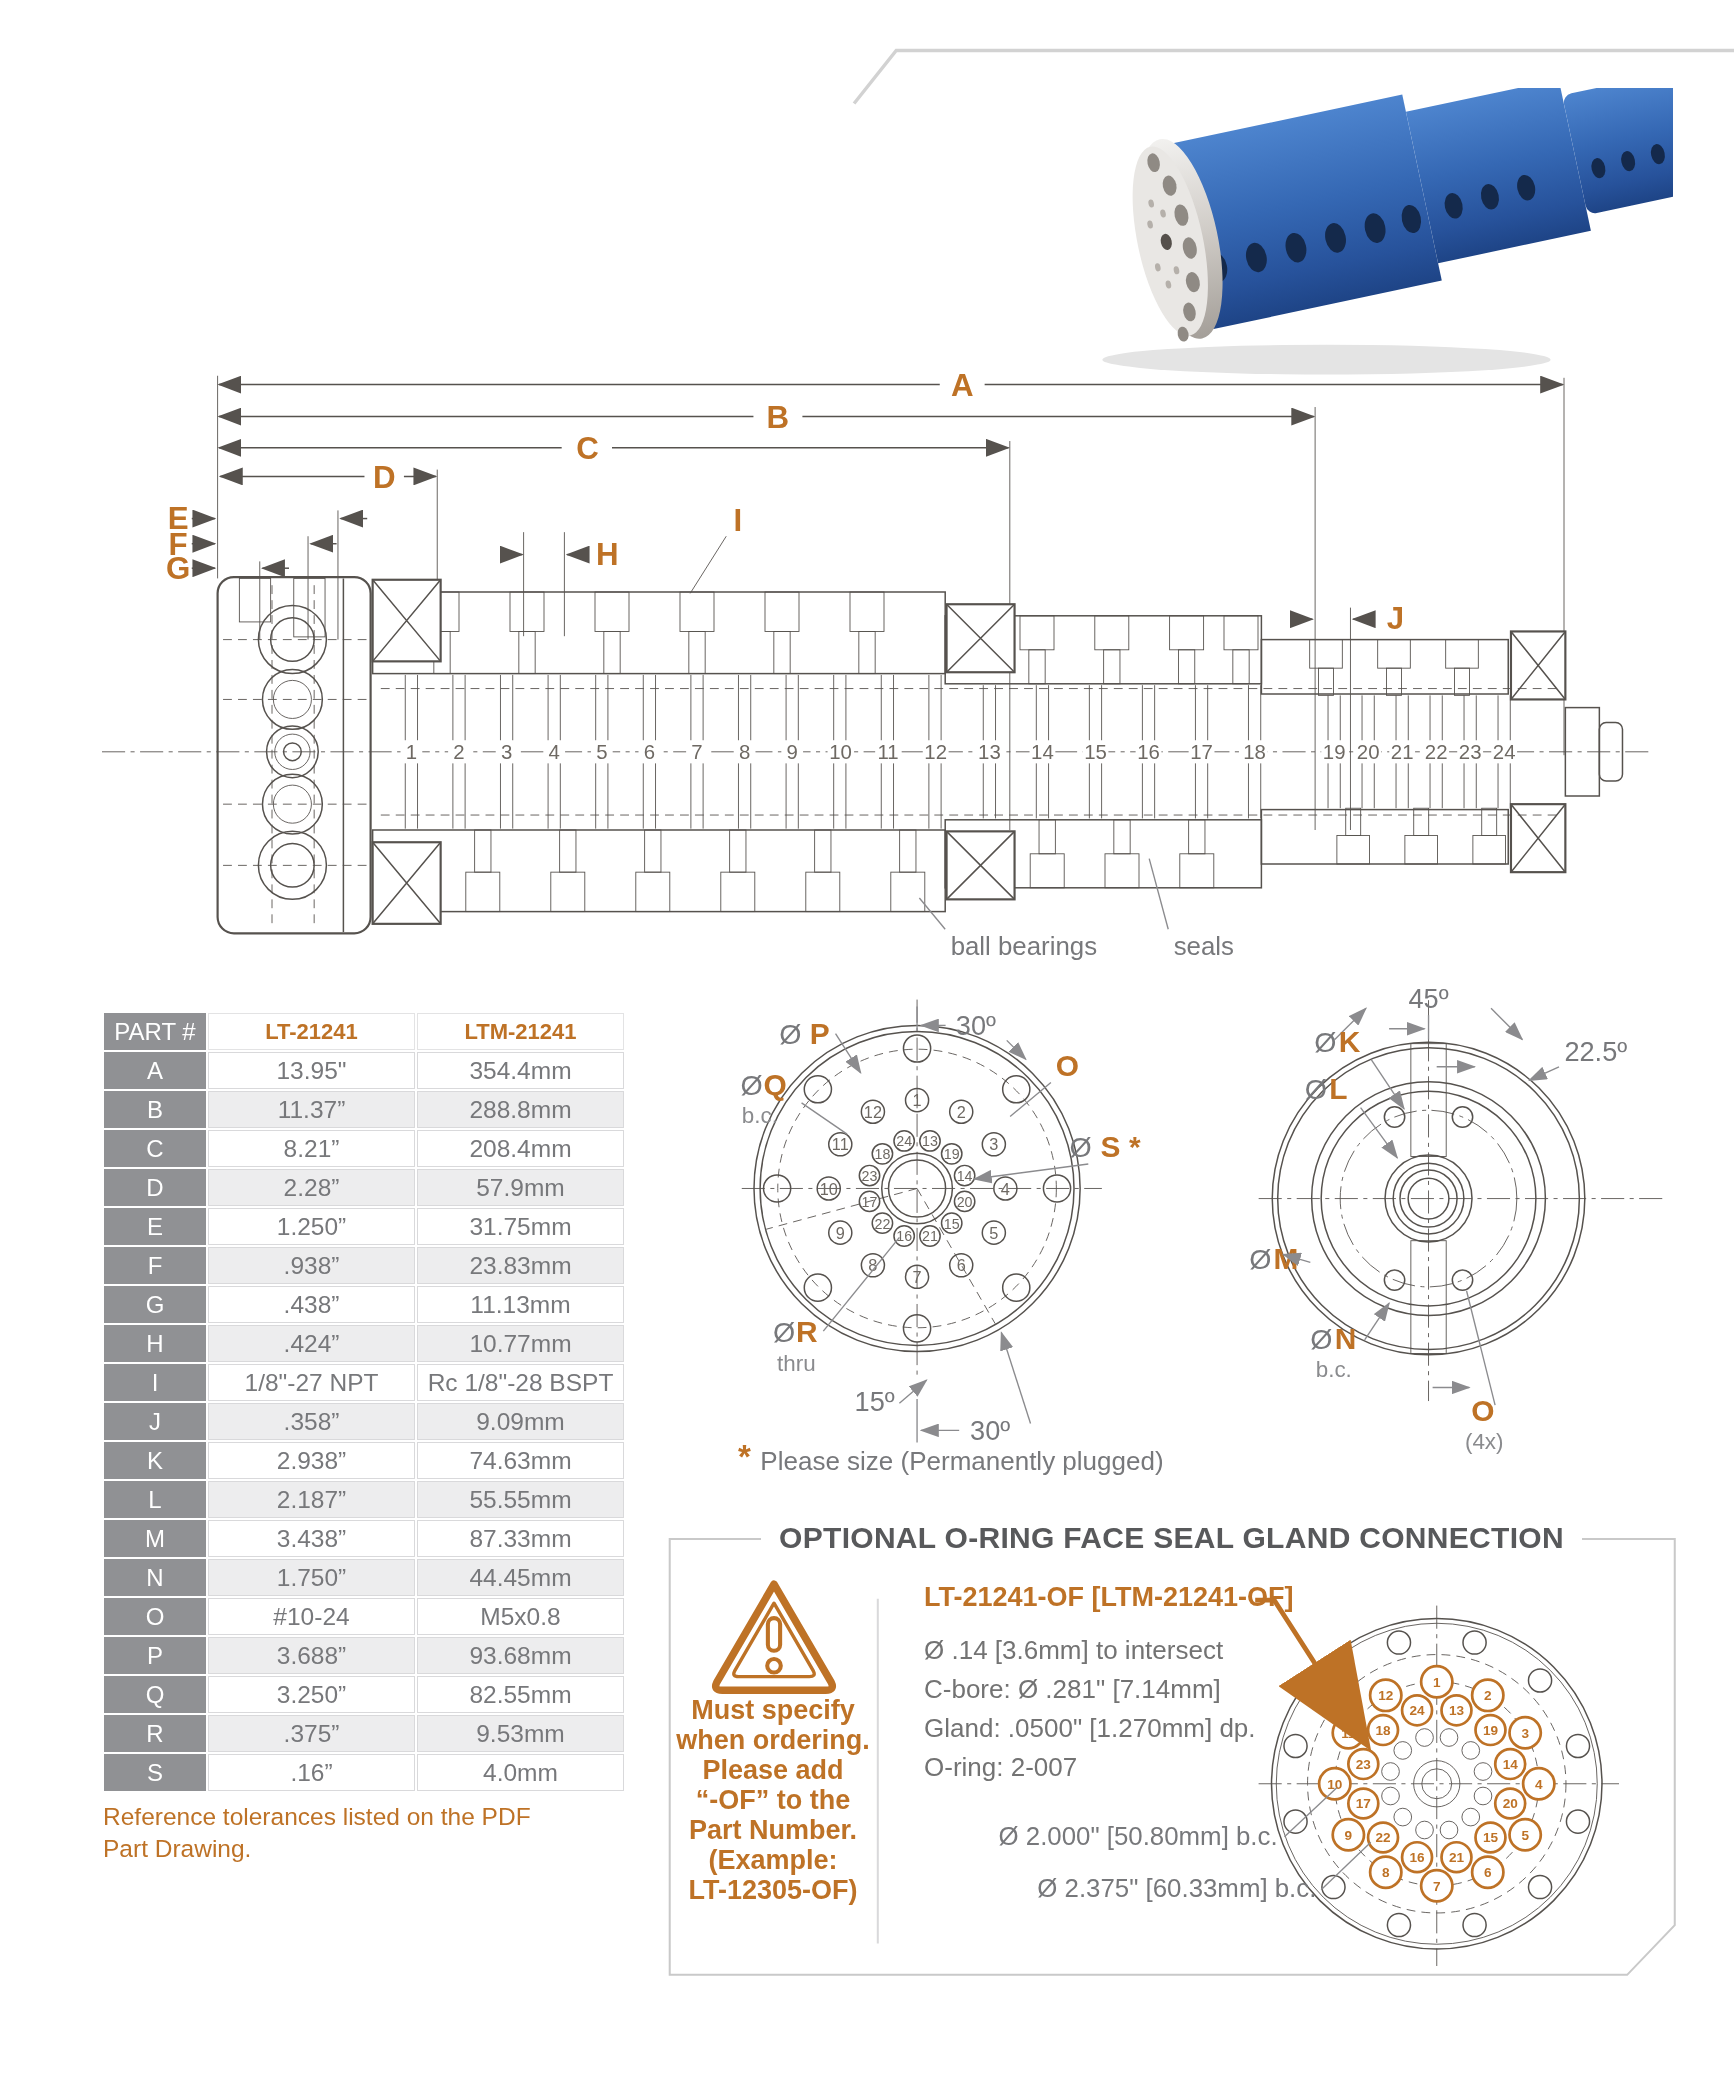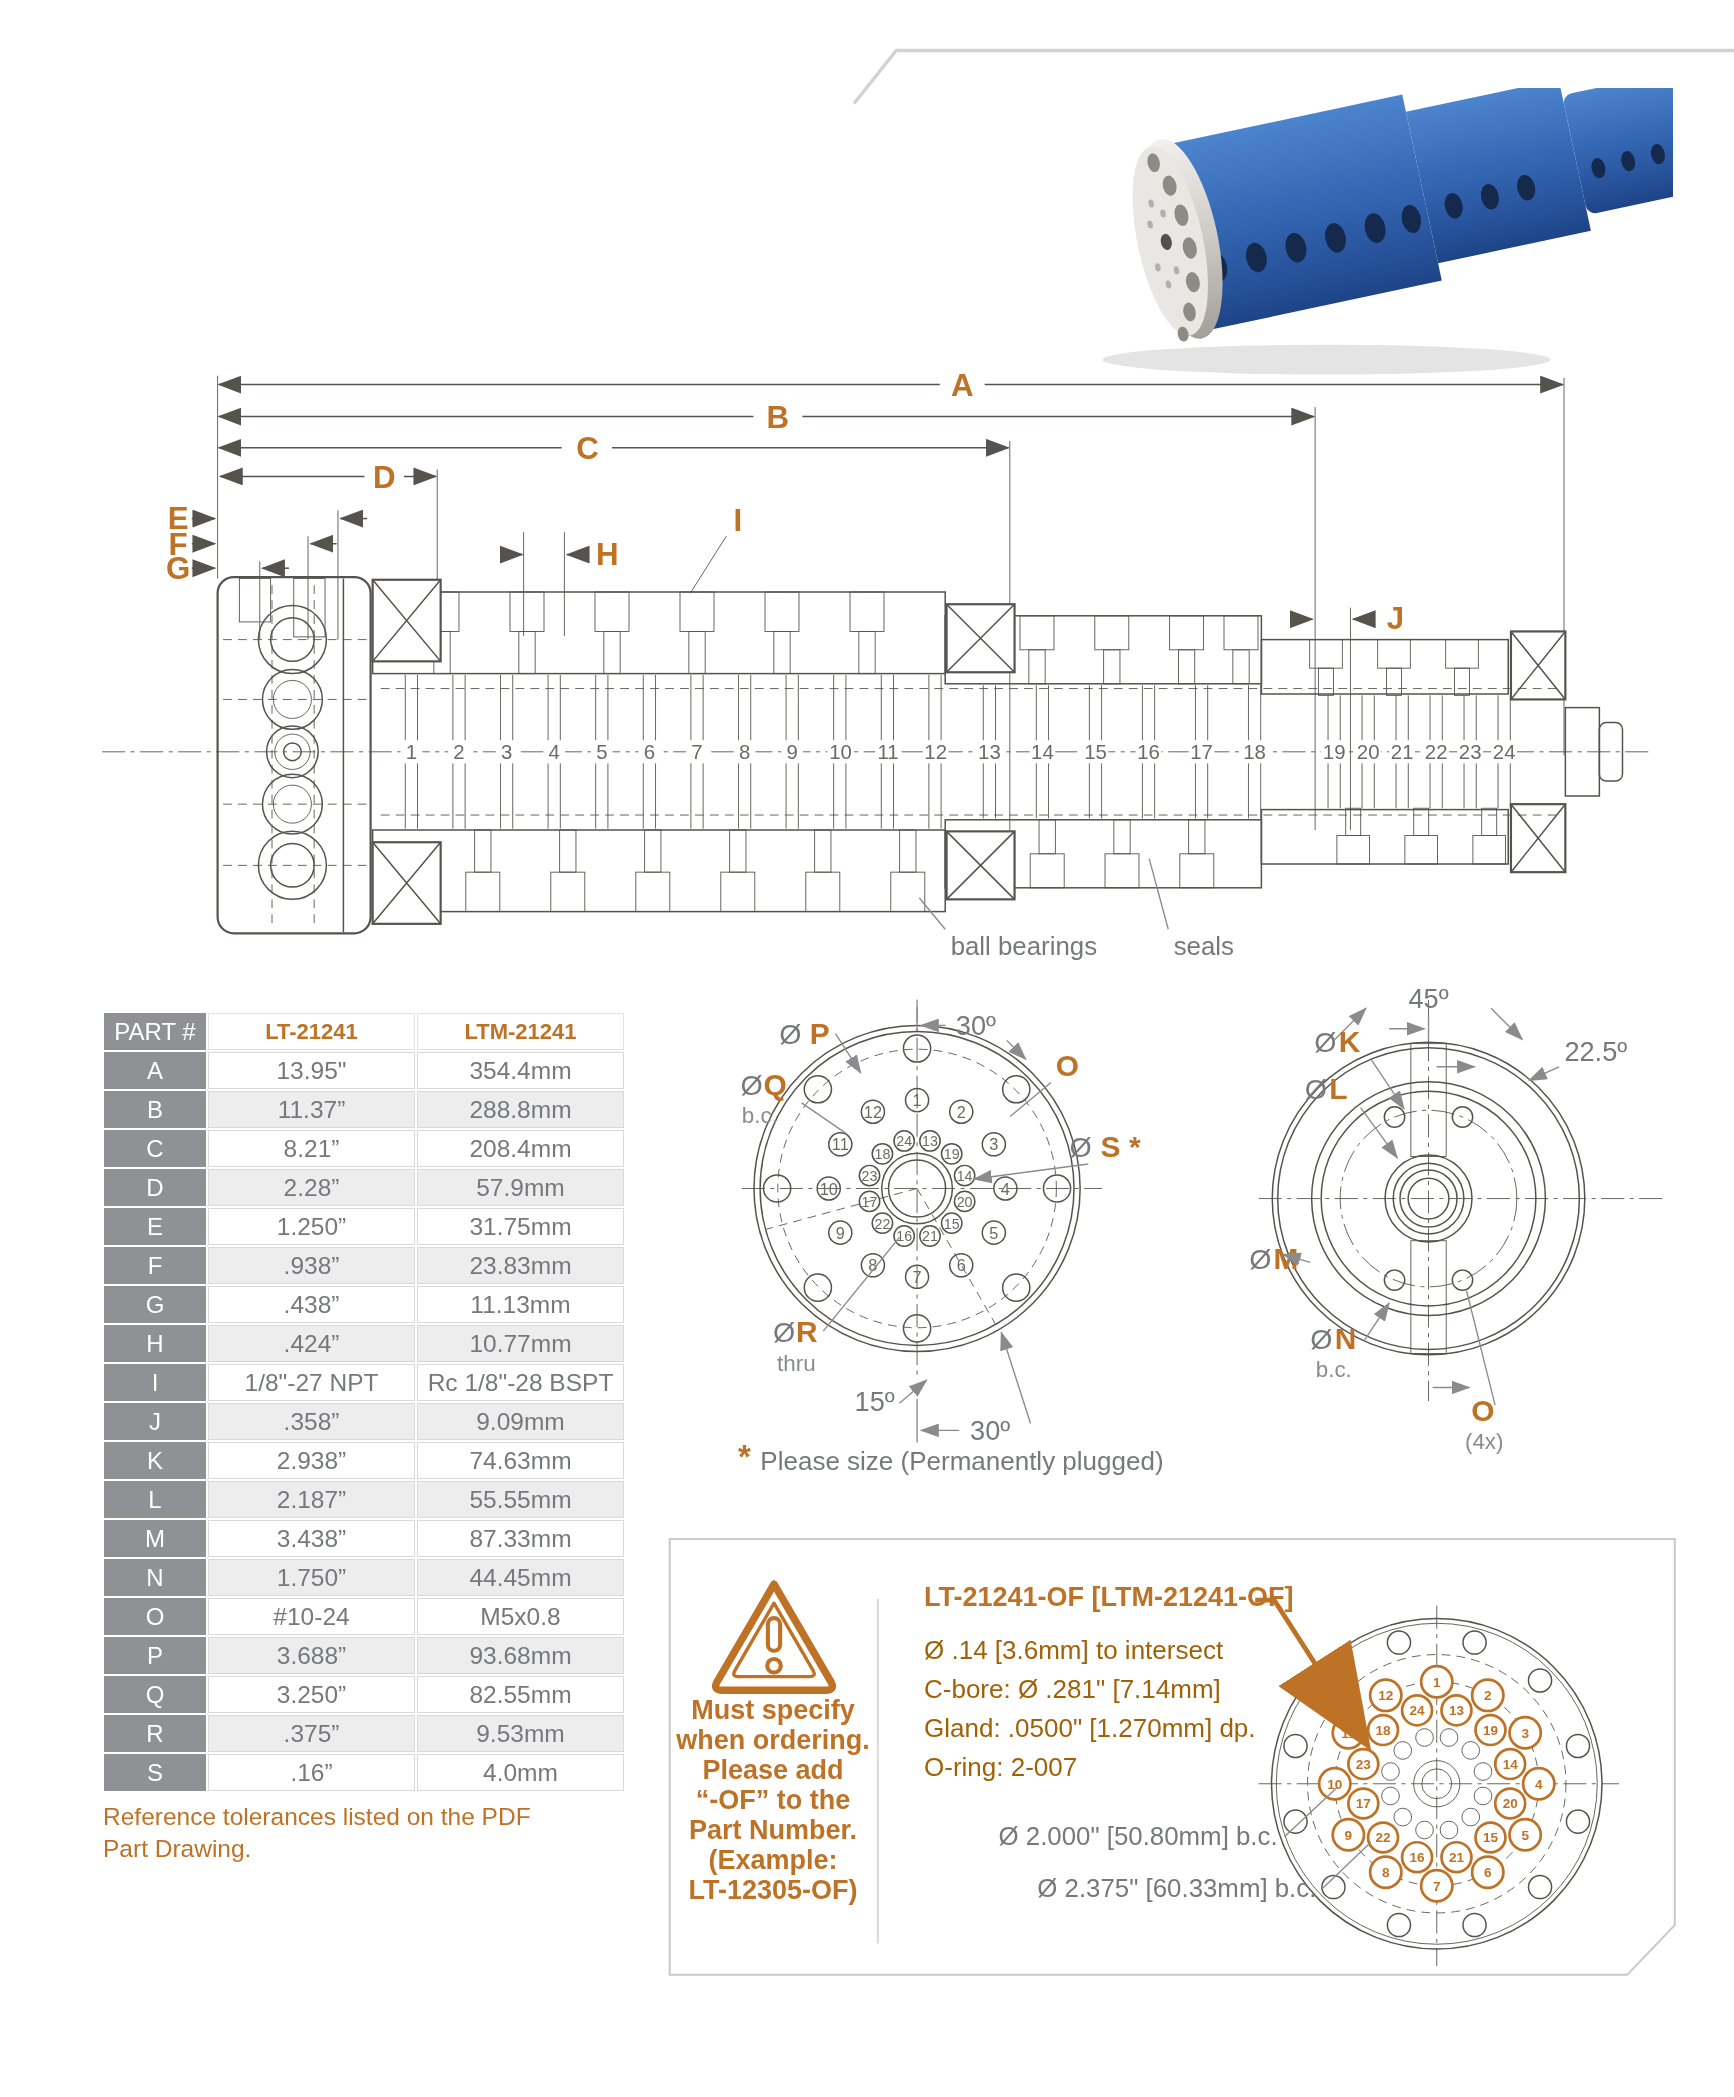--- a/index.html
+++ b/index.html
@@ -37,21 +37,21 @@
   .porting .ptxt{color:#77787B;font-size:26px;padding-top:2.7px}
   
   .of-title-wrap{position:absolute;left:669px;top:1521px;width:1005px;text-align:center;z-index:3}
   .of-title{display:inline-block;background:#fff;padding:0 17.7px;color:#58595B;
             font-size:30px;font-weight:bold;letter-spacing:0.3px}
   .warn-text{position:absolute;left:671px;top:1695px;width:204px;text-align:center;z-index:3}
   .warn-text div{color:#BE7226;font-size:27px;font-weight:bold;line-height:30px}
   .of-callout-title{position:absolute;left:924px;top:1582px;color:#BE7226;font-size:27px;
                     font-weight:bold;z-index:3}
   .of-callout{position:absolute;left:924px;top:1631px;z-index:3}
-  .of-callout div{color:#a16207;font-size:26px;line-height:39px}
+  .of-callout div{color:#737373;font-size:26px;line-height:39px}
 </style>
 </head>
 <body>
 
 <div class="page">
 
   <svg class="abs" style="left:0;top:0" width="1734" height="150" viewBox="0 0 2550 220">
     <polyline points="1256,152 1318,74 2550,74" fill="none" stroke="#D2D2D2" stroke-width="5"></polyline>
   </svg>
 
@@ -856,20 +856,23 @@
     <path d="M865,122 H893 L1028,332" fill="none" stroke="#BE7226" stroke-width="7" marker-end="url(#oah)"></path>
 
     <g>
       <text class="gtxt" x="898" y="482" text-anchor="end">Ø 2.000" [50.80mm] b.c.</text>
       <path d="M908,470 L985,398" class="lead kthin"></path>
       <text class="gtxt" x="955" y="558" text-anchor="end">Ø 2.375" [60.33mm] b.c.</text>
       <path d="M962,548 L1035,478" class="lead kthin"></path>
     </g>
   </svg>
 
+  <div class="of-title-wrap">
+    <span class="of-title">OPTIONAL O-RING FACE SEAL GLAND CONNECTION</span>
+  </div>
 
   <svg class="abs" style="left:706px;top:1576px;z-index:3" width="136" height="119" viewBox="0 0 200 175">
     <path d="M100,12 L184,156 Q190,168 176,168 L24,168 Q10,168 16,156 Z" fill="none" stroke="#BE7226" stroke-width="11" stroke-linejoin="round"></path>
     <path d="M100,40 L158,140 Q162,148 152,148 L48,148 Q38,148 42,140 Z" fill="none" stroke="#BE7226" stroke-width="5" stroke-linejoin="round"></path>
     <rect x="91" y="62" width="18" height="48" rx="9" fill="none" stroke="#BE7226" stroke-width="6"></rect>
     <circle cx="100" cy="132" r="10" fill="none" stroke="#BE7226" stroke-width="6"></circle>
   </svg>
 
   <div class="warn-text">
 

